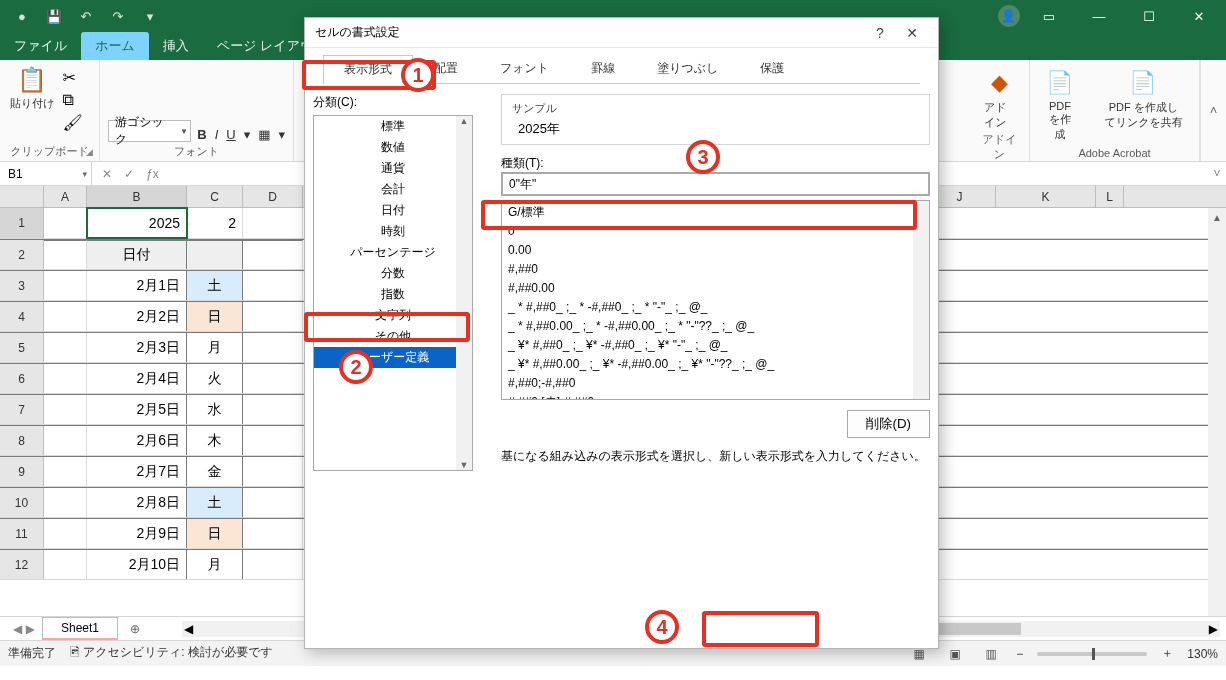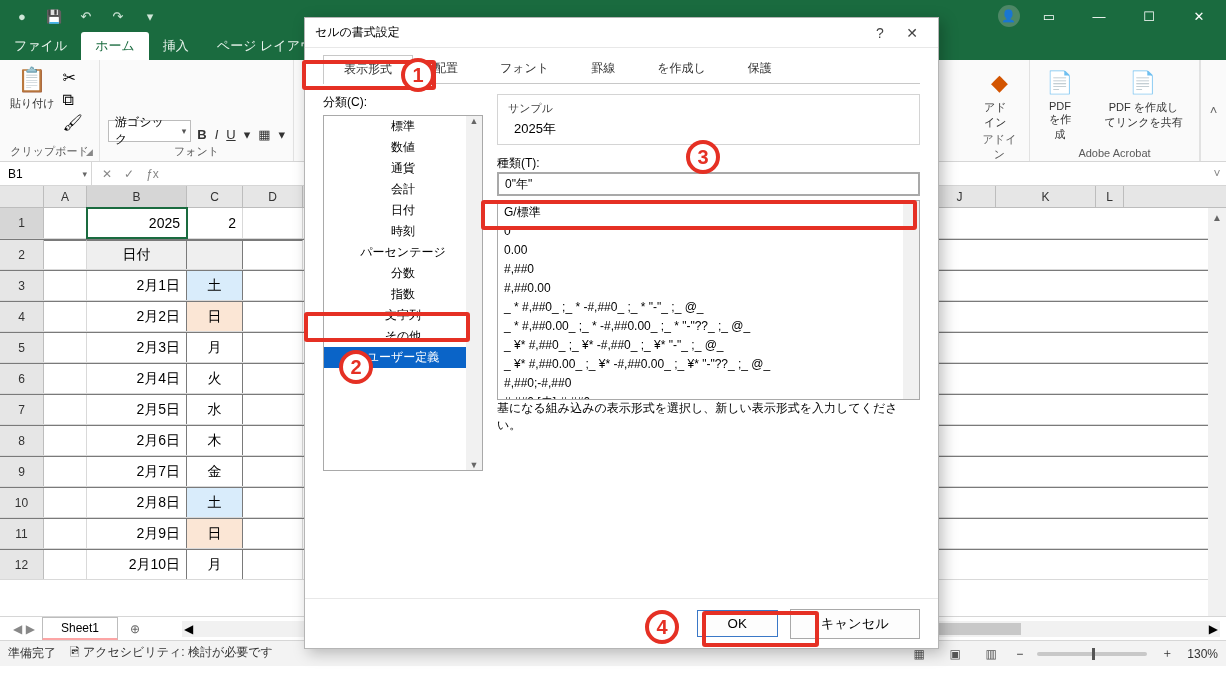--- a/index.html
+++ b/index.html
@@ -10,21 +10,21 @@
 .qat { display:flex; align-items:center; gap:4px; padding-left:8px; }
 .qat-item { width:28px; height:24px; display:flex; align-items:center; justify-content:center; color:#cfe6d8; font-size:13px; }
 .title-center { flex:1; }
 .title-right { display:flex; align-items:center; gap:8px; padding-right:6px; }
 .avatar { width:22px; height:22px; border-radius:50%; background:#4d8766; display:flex; align-items:center; justify-content:center; font-size:12px;}
 .winbtn { width:42px; height:32px; display:flex; align-items:center; justify-content:center; font-size:13px; color:#fff;}
 
 
 .ribbon-tabs { height:28px; background:#1a6b3f; display:flex; align-items:flex-end; font-size:13px; color:#e8f3ec;}
 .rtab { padding:4px 14px; height:28px; display:flex; align-items:center; }
-.rtab.active { background:#ffffff; color:#1a6b3f; border-radius:3px 3px 0 0;}
+.rtab.active { background:#7dd3fc; color:#1a6b3f; border-radius:3px 3px 0 0;}
 
 
 .ribbon { height:102px; background:#fafafa; border-bottom:1px solid #d6d6d6; display:flex; }
 .rgroup { border-right:1px solid #e2e2e2; padding:4px 8px 2px 8px; display:flex; flex-direction:column; }
 .rgroup-body { flex:1; display:flex; align-items:flex-start; gap:6px; }
 .rgroup-label { text-align:center; font-size:11px; color:#5a5a5a; padding-top:2px; position:relative;}
 .rgroup-label .launcher { position:absolute; right:-2px; bottom:2px; font-size:9px; color:#888;}
 .clip-main { display:flex; flex-direction:column; align-items:center; font-size:11px; color:#333; gap:2px; padding:2px 2px 0 2px;}
 .clip-icons { display:flex; flex-direction:column; gap:4px; padding-top:4px;}
 .fontbox { width:178px; height:22px; border:1px solid #bcbcbc; background:#fff; font-size:12px; padding:0 22px 0 6px; display:flex; align-items:center; position:relative;}
@@ -84,21 +84,21 @@
 .zoom-slider .knob{position:absolute;left:50%;top:-4px;width:3px;height:12px;background:#555;}
 
 
 .dialog { position:absolute; left:304px; top:17px; width:635px; height:632px; background:#fff; border:1px solid #b5b5b5; box-shadow:4px 4px 14px rgba(0,0,0,.25); display:flex; flex-direction:column; font-size:12px;}
 .dlg-title { height:30px; display:flex; align-items:center; padding:0 10px; border-bottom:1px solid #e8e8e8;}
 .dlg-title .t { flex:1; }
 .dlg-title .btn { width:32px; text-align:center; font-size:14px; color:#444;}
 .dlg-tabs { display:flex; height:30px; border-bottom:1px solid #c8c8c8; margin:6px 18px 0 18px;}
 .dtab { padding:5px 20px; border:1px solid transparent; border-bottom:none; font-size:12px; color:#333;}
 .dtab.active { border-color:#c8c8c8; background:#fff; position:relative; top:1px;}
-.dlg-body { flex:1; padding:10px 18px; display:flex; gap:14px;}
+.dlg-body { flex:1; padding:10px 8px; display:flex; gap:28px;}
 .catcol { width:160px; display:flex; flex-direction:column;}
 .catlabel{margin-bottom:4px;}
 .catlist { flex:0 0 auto; height:356px; border:1px solid #a9a9a9; background:#fff; overflow:hidden; position:relative;}
 .catlist .item { padding:2px 6px; font-size:12px;text-align:center;}
 .catlist .item.sel { background:#0a64c8; color:#fff;}
 .catlist .sb { position:absolute; right:0; top:0; bottom:0; width:16px; background:#f1f1f1;}
 .rightcol { flex:1; display:flex; flex-direction:column;}
 .samp { border:1px solid #d4d4d4; padding:6px 10px; margin-bottom:10px;}
 .samp .lbl{font-size:11px;color:#444; margin-bottom:4px;}
 .type-input { border:2px solid #a9a9a9; height:24px; padding:2px 6px; font-size:12px; }
@@ -383,21 +383,21 @@
   <div class="dlg-title">
     <span class="t">セルの書式設定</span>
     <span class="btn">?</span>
     <span class="btn">✕</span>
   </div>
   <div class="dlg-tabs">
     <div class="dtab active">表示形式</div>
     <div class="dtab">配置</div>
     <div class="dtab">フォント</div>
     <div class="dtab">罫線</div>
-    <div class="dtab">を作成し</div>
+    <div class="dtab">塗りつぶし</div>
     <div class="dtab">保護</div>
   </div>
   <div class="dlg-body">
     <div class="catcol">
       <div class="catlabel">分類(C):</div>
       <div class="catlist">
         <div class="item">標準</div>
         <div class="item">数値</div>
         <div class="item">通貨</div>
         <div class="item">会計</div>
@@ -430,26 +430,25 @@
         <div>#,##0.00</div>
         <div>_ * #,##0_ ;_ * -#,##0_ ;_ * "-"_ ;_ @_</div>
         <div>_ * #,##0.00_ ;_ * -#,##0.00_ ;_ * "-"??_ ;_ @_</div>
         <div>_ ¥* #,##0_ ;_ ¥* -#,##0_ ;_ ¥* "-"_ ;_ @_</div>
         <div>_ ¥* #,##0.00_ ;_ ¥* -#,##0.00_ ;_ ¥* "-"??_ ;_ @_</div>
         <div>#,##0;-#,##0</div>
         <div>#,##0;[赤]-#,##0</div>
 
         <div class="sb"></div>
       </div>
+      <div class="del-row">
+          <button class="del-btn">削除(D)</button>
+        </div>
       <div class="hint">基になる組み込みの表示形式を選択し、新しい表示形式を入力してください。</div>
     </div>
-  </div>
-  <div class="dlg-foot">
-    <button class="dbtn primary">OK</button>
-    <button class="dbtn">キャンセル</button>
   </div>
 </div>
 
 <div class="mark" id="m1"></div>
 <div class="num" id="n1">1</div>
 <div class="mark" id="m2"></div>
 <div class="num" id="n2">2</div>
 <div class="mark" id="m3"></div>
 <div class="num" id="n3">3</div>
 <div class="mark" id="m4"></div>

